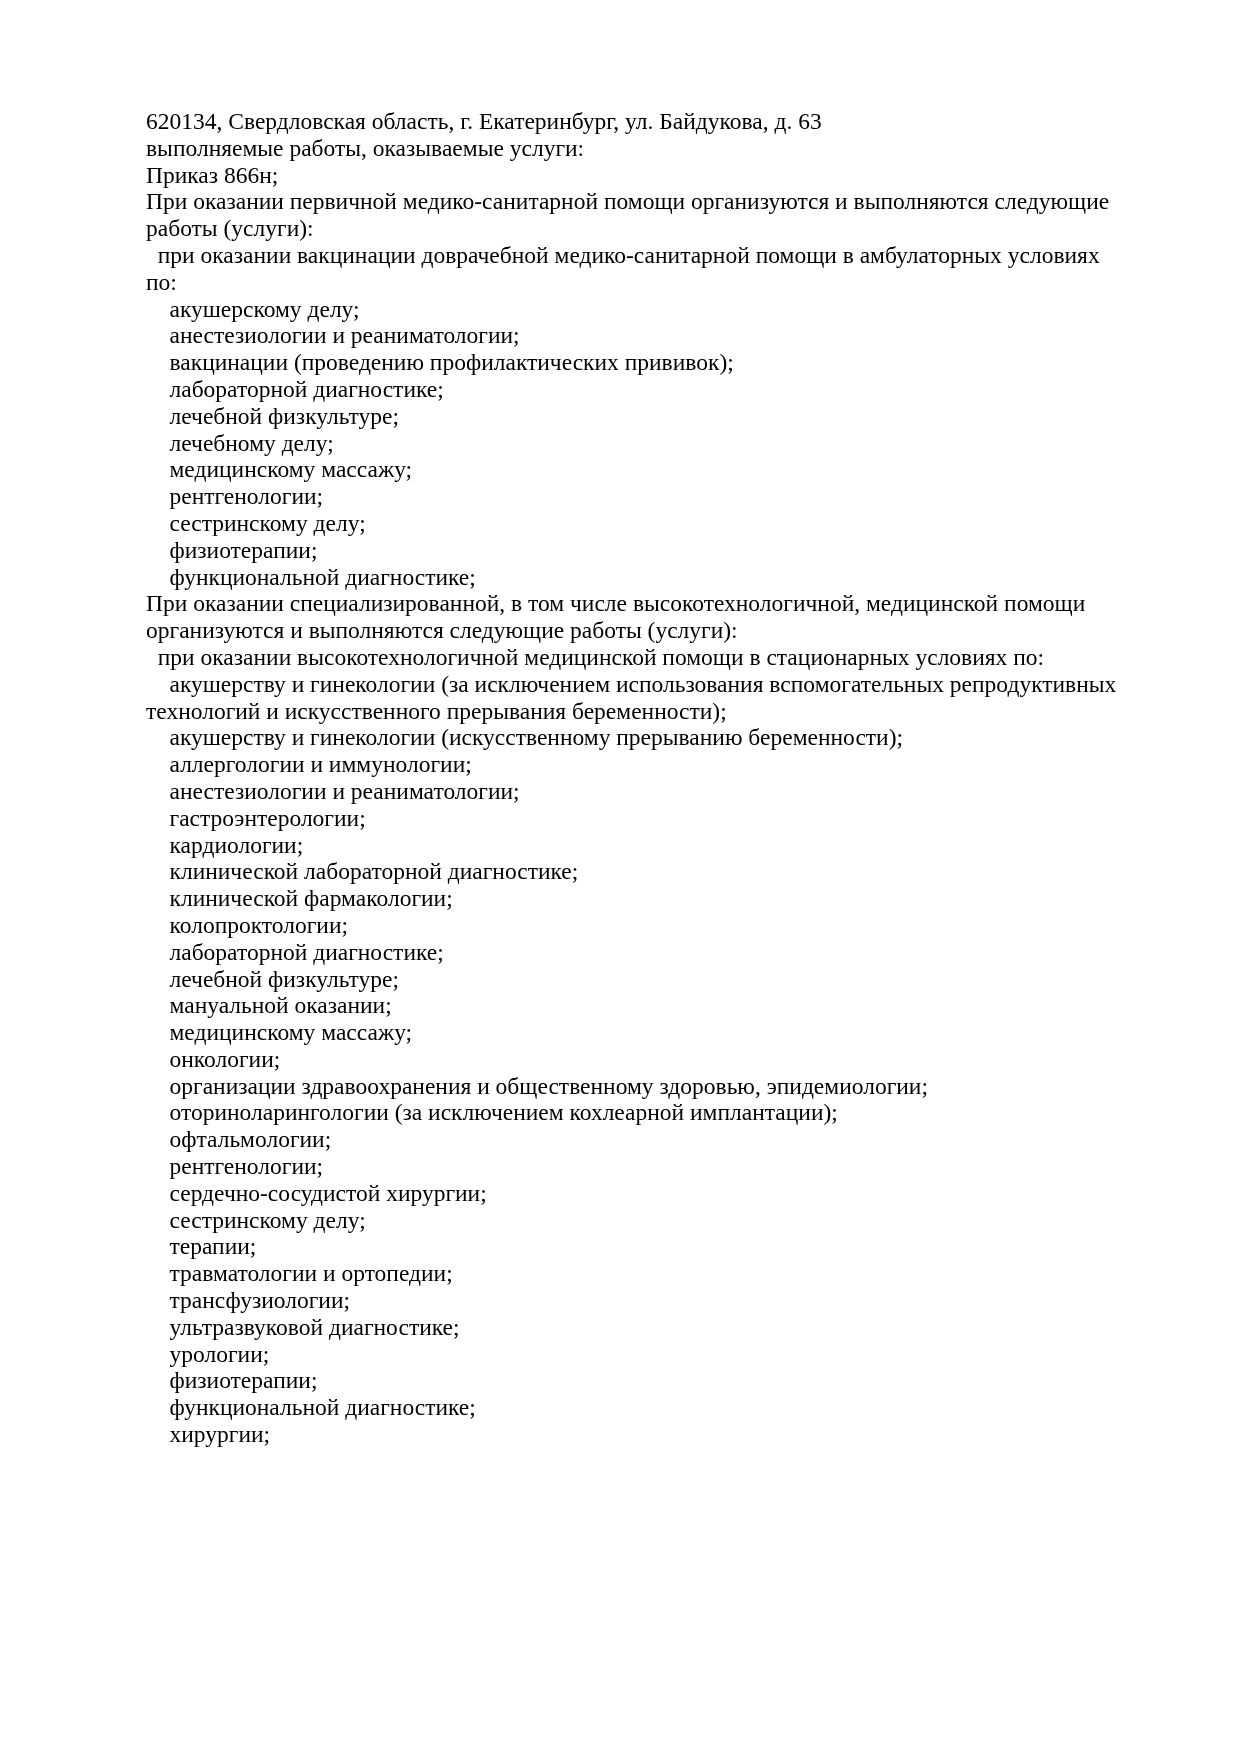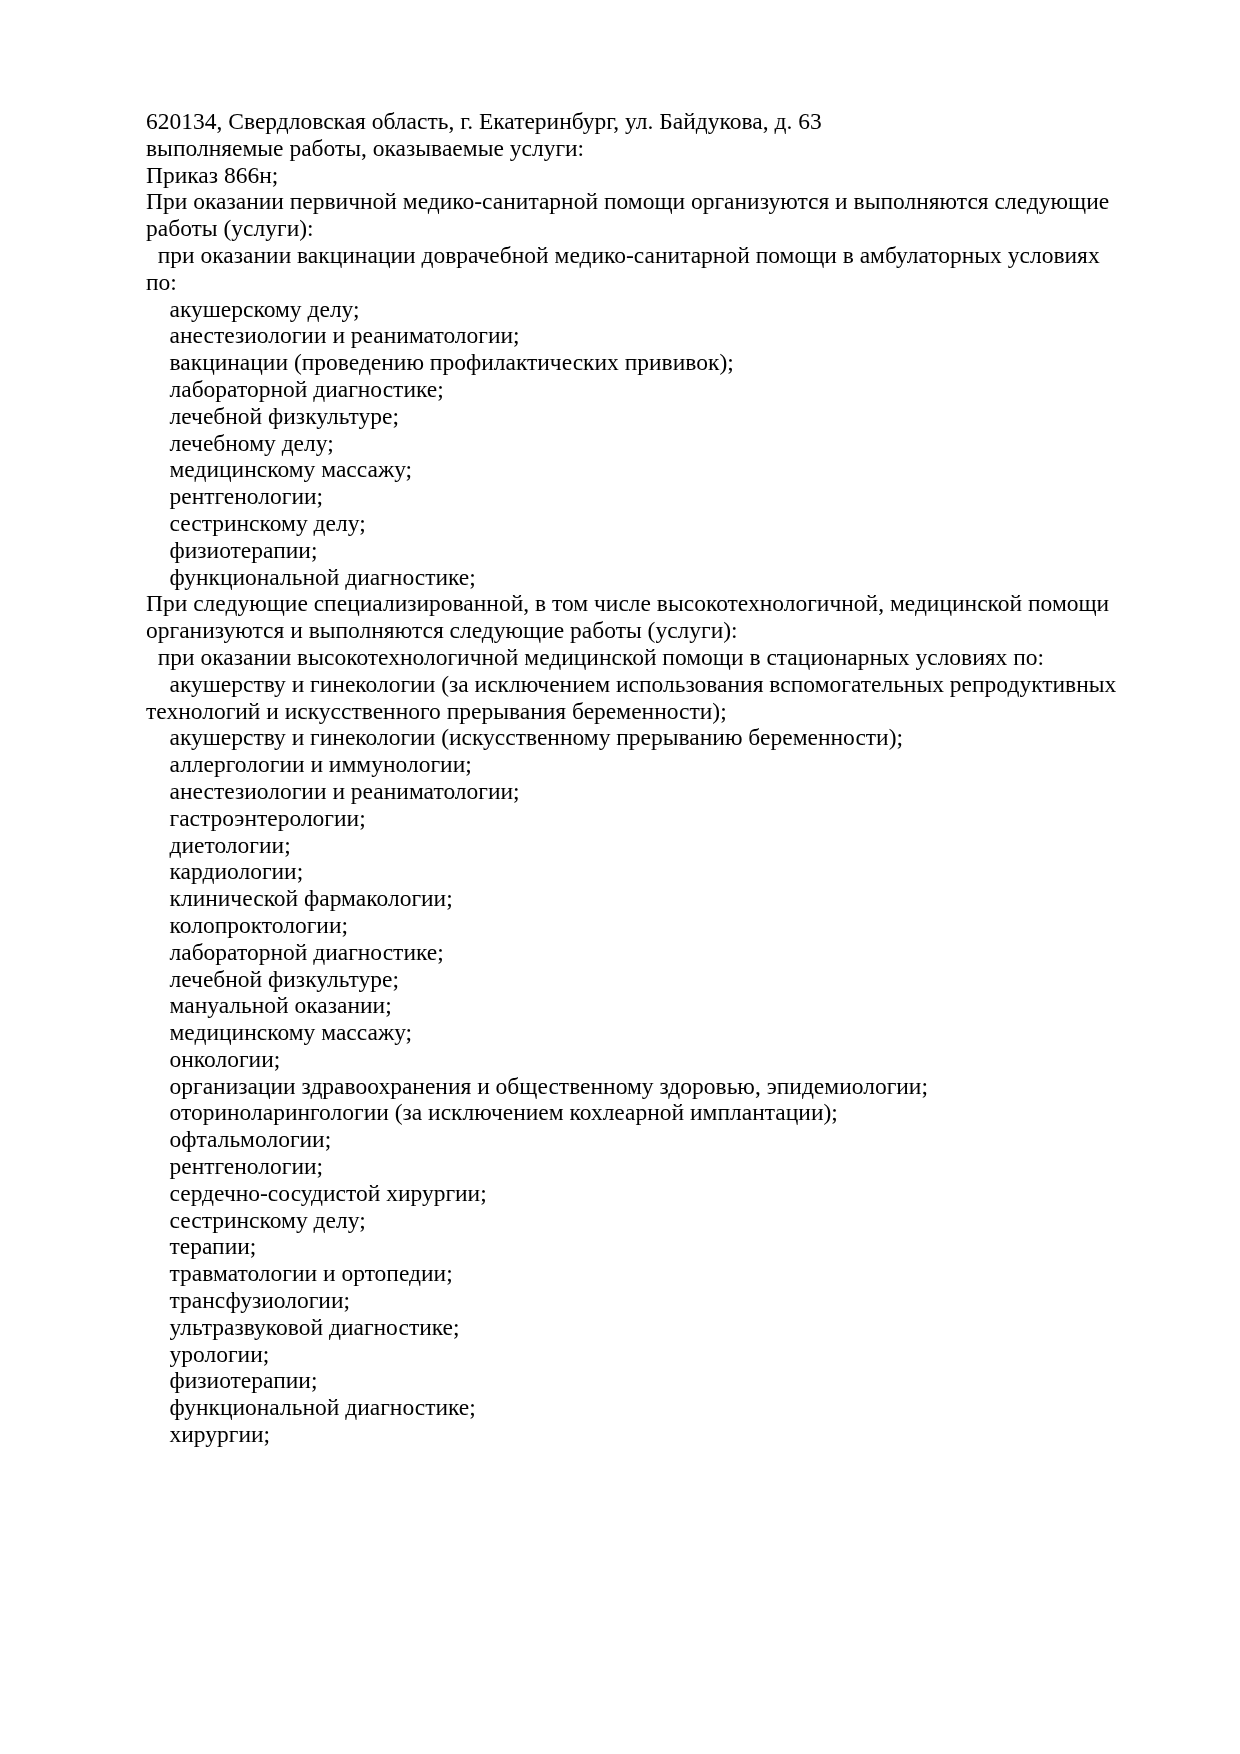--- a/index.html
+++ b/index.html
@@ -45,31 +45,31 @@
       <div class="line">    анестезиологии и реаниматологии;</div>
       <div class="line">    вакцинации (проведению профилактических прививок);</div>
       <div class="line">    лабораторной диагностике;</div>
       <div class="line">    лечебной физкультуре;</div>
       <div class="line">    лечебному делу;</div>
       <div class="line">    медицинскому массажу;</div>
       <div class="line">    рентгенологии;</div>
       <div class="line">    сестринскому делу;</div>
       <div class="line">    физиотерапии;</div>
       <div class="line">    функциональной диагностике;</div>
-      <div class="line">При следующие специализированной, в том числе высокотехнологичной, медицинской помощи</div>
+      <div class="line">При оказании специализированной, в том числе высокотехнологичной, медицинской помощи</div>
       <div class="line">организуются и выполняются следующие работы (услуги):</div>
       <div class="line">  при оказании высокотехнологичной медицинской помощи в стационарных условиях по:</div>
       <div class="line">    акушерству и гинекологии (за исключением использования вспомогательных репродуктивных</div>
       <div class="line">технологий и искусственного прерывания беременности);</div>
       <div class="line">    акушерству и гинекологии (искусственному прерыванию беременности);</div>
       <div class="line">    аллергологии и иммунологии;</div>
       <div class="line">    анестезиологии и реаниматологии;</div>
       <div class="line">    гастроэнтерологии;</div>
-      <div class="line">    диетологии;</div>
       <div class="line">    кардиологии;</div>
+      <div class="line">    клинической лабораторной диагностике;</div>
       <div class="line">    клинической фармакологии;</div>
       <div class="line">    колопроктологии;</div>
       <div class="line">    лабораторной диагностике;</div>
       <div class="line">    лечебной физкультуре;</div>
       <div class="line">    мануальной оказании;</div>
       <div class="line">    медицинскому массажу;</div>
       <div class="line">    онкологии;</div>
       <div class="line">    организации здравоохранения и общественному здоровью, эпидемиологии;</div>
       <div class="line">    оториноларингологии (за исключением кохлеарной имплантации);</div>
       <div class="line">    офтальмологии;</div>

